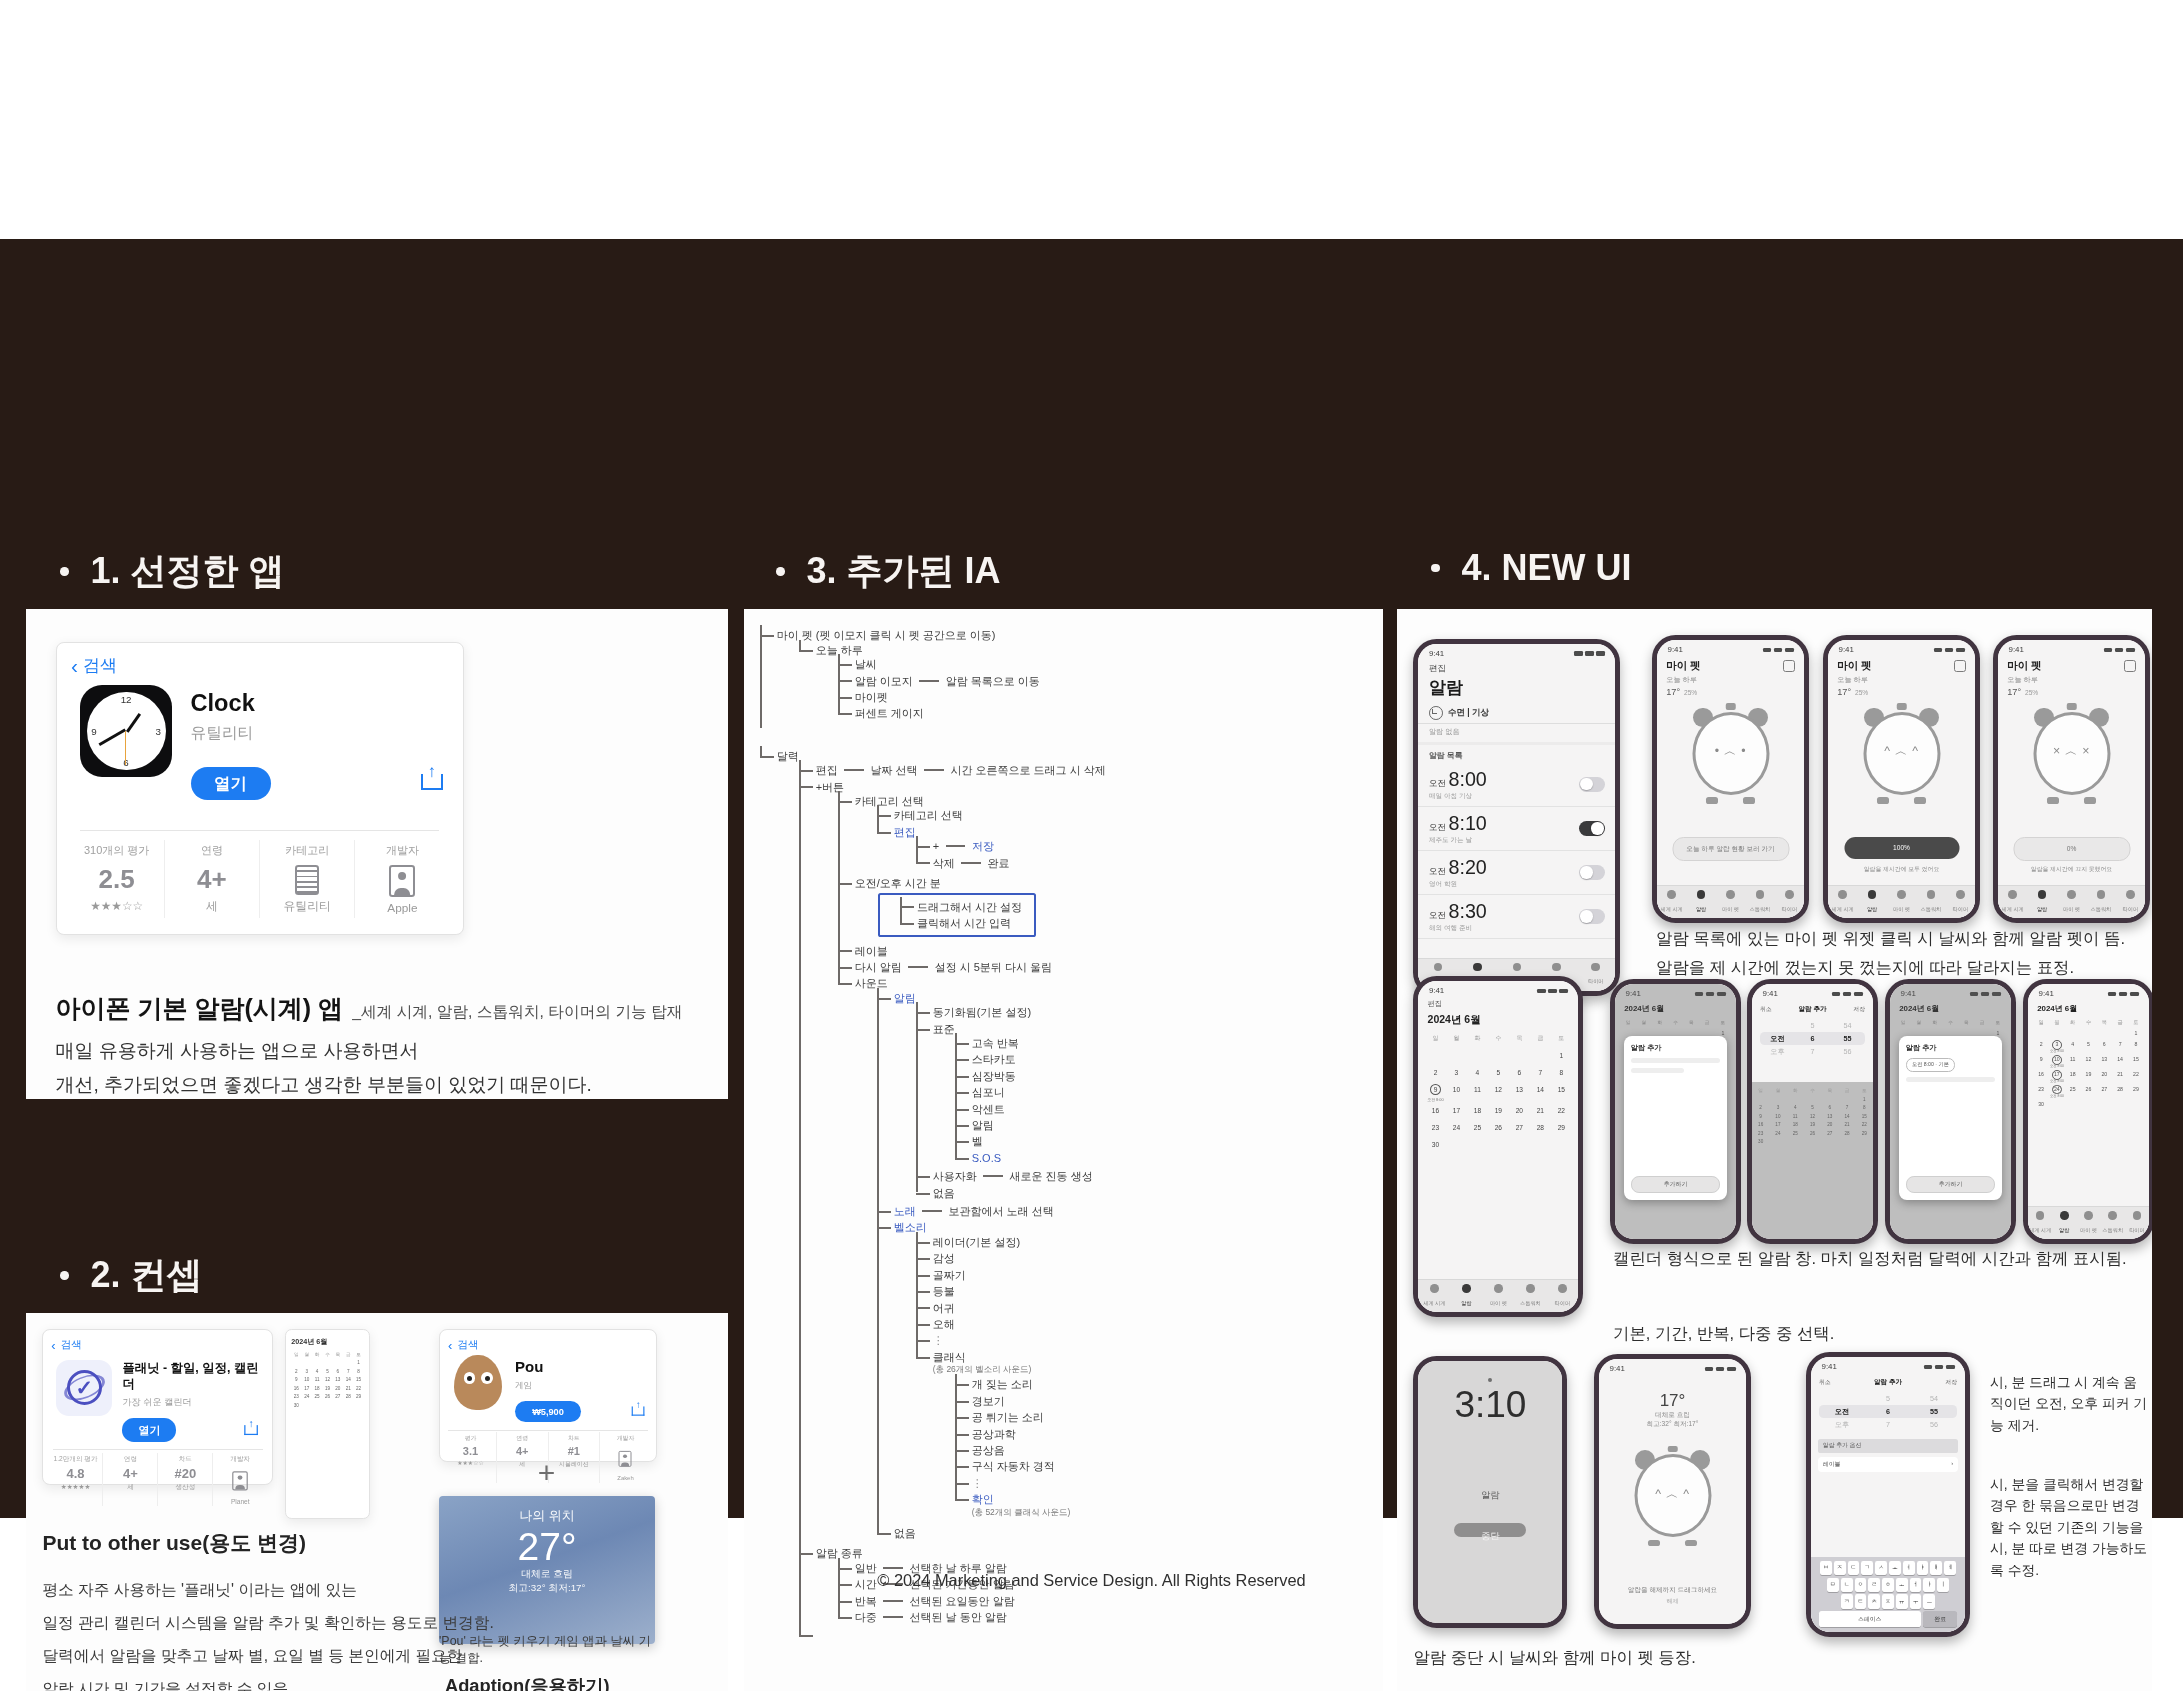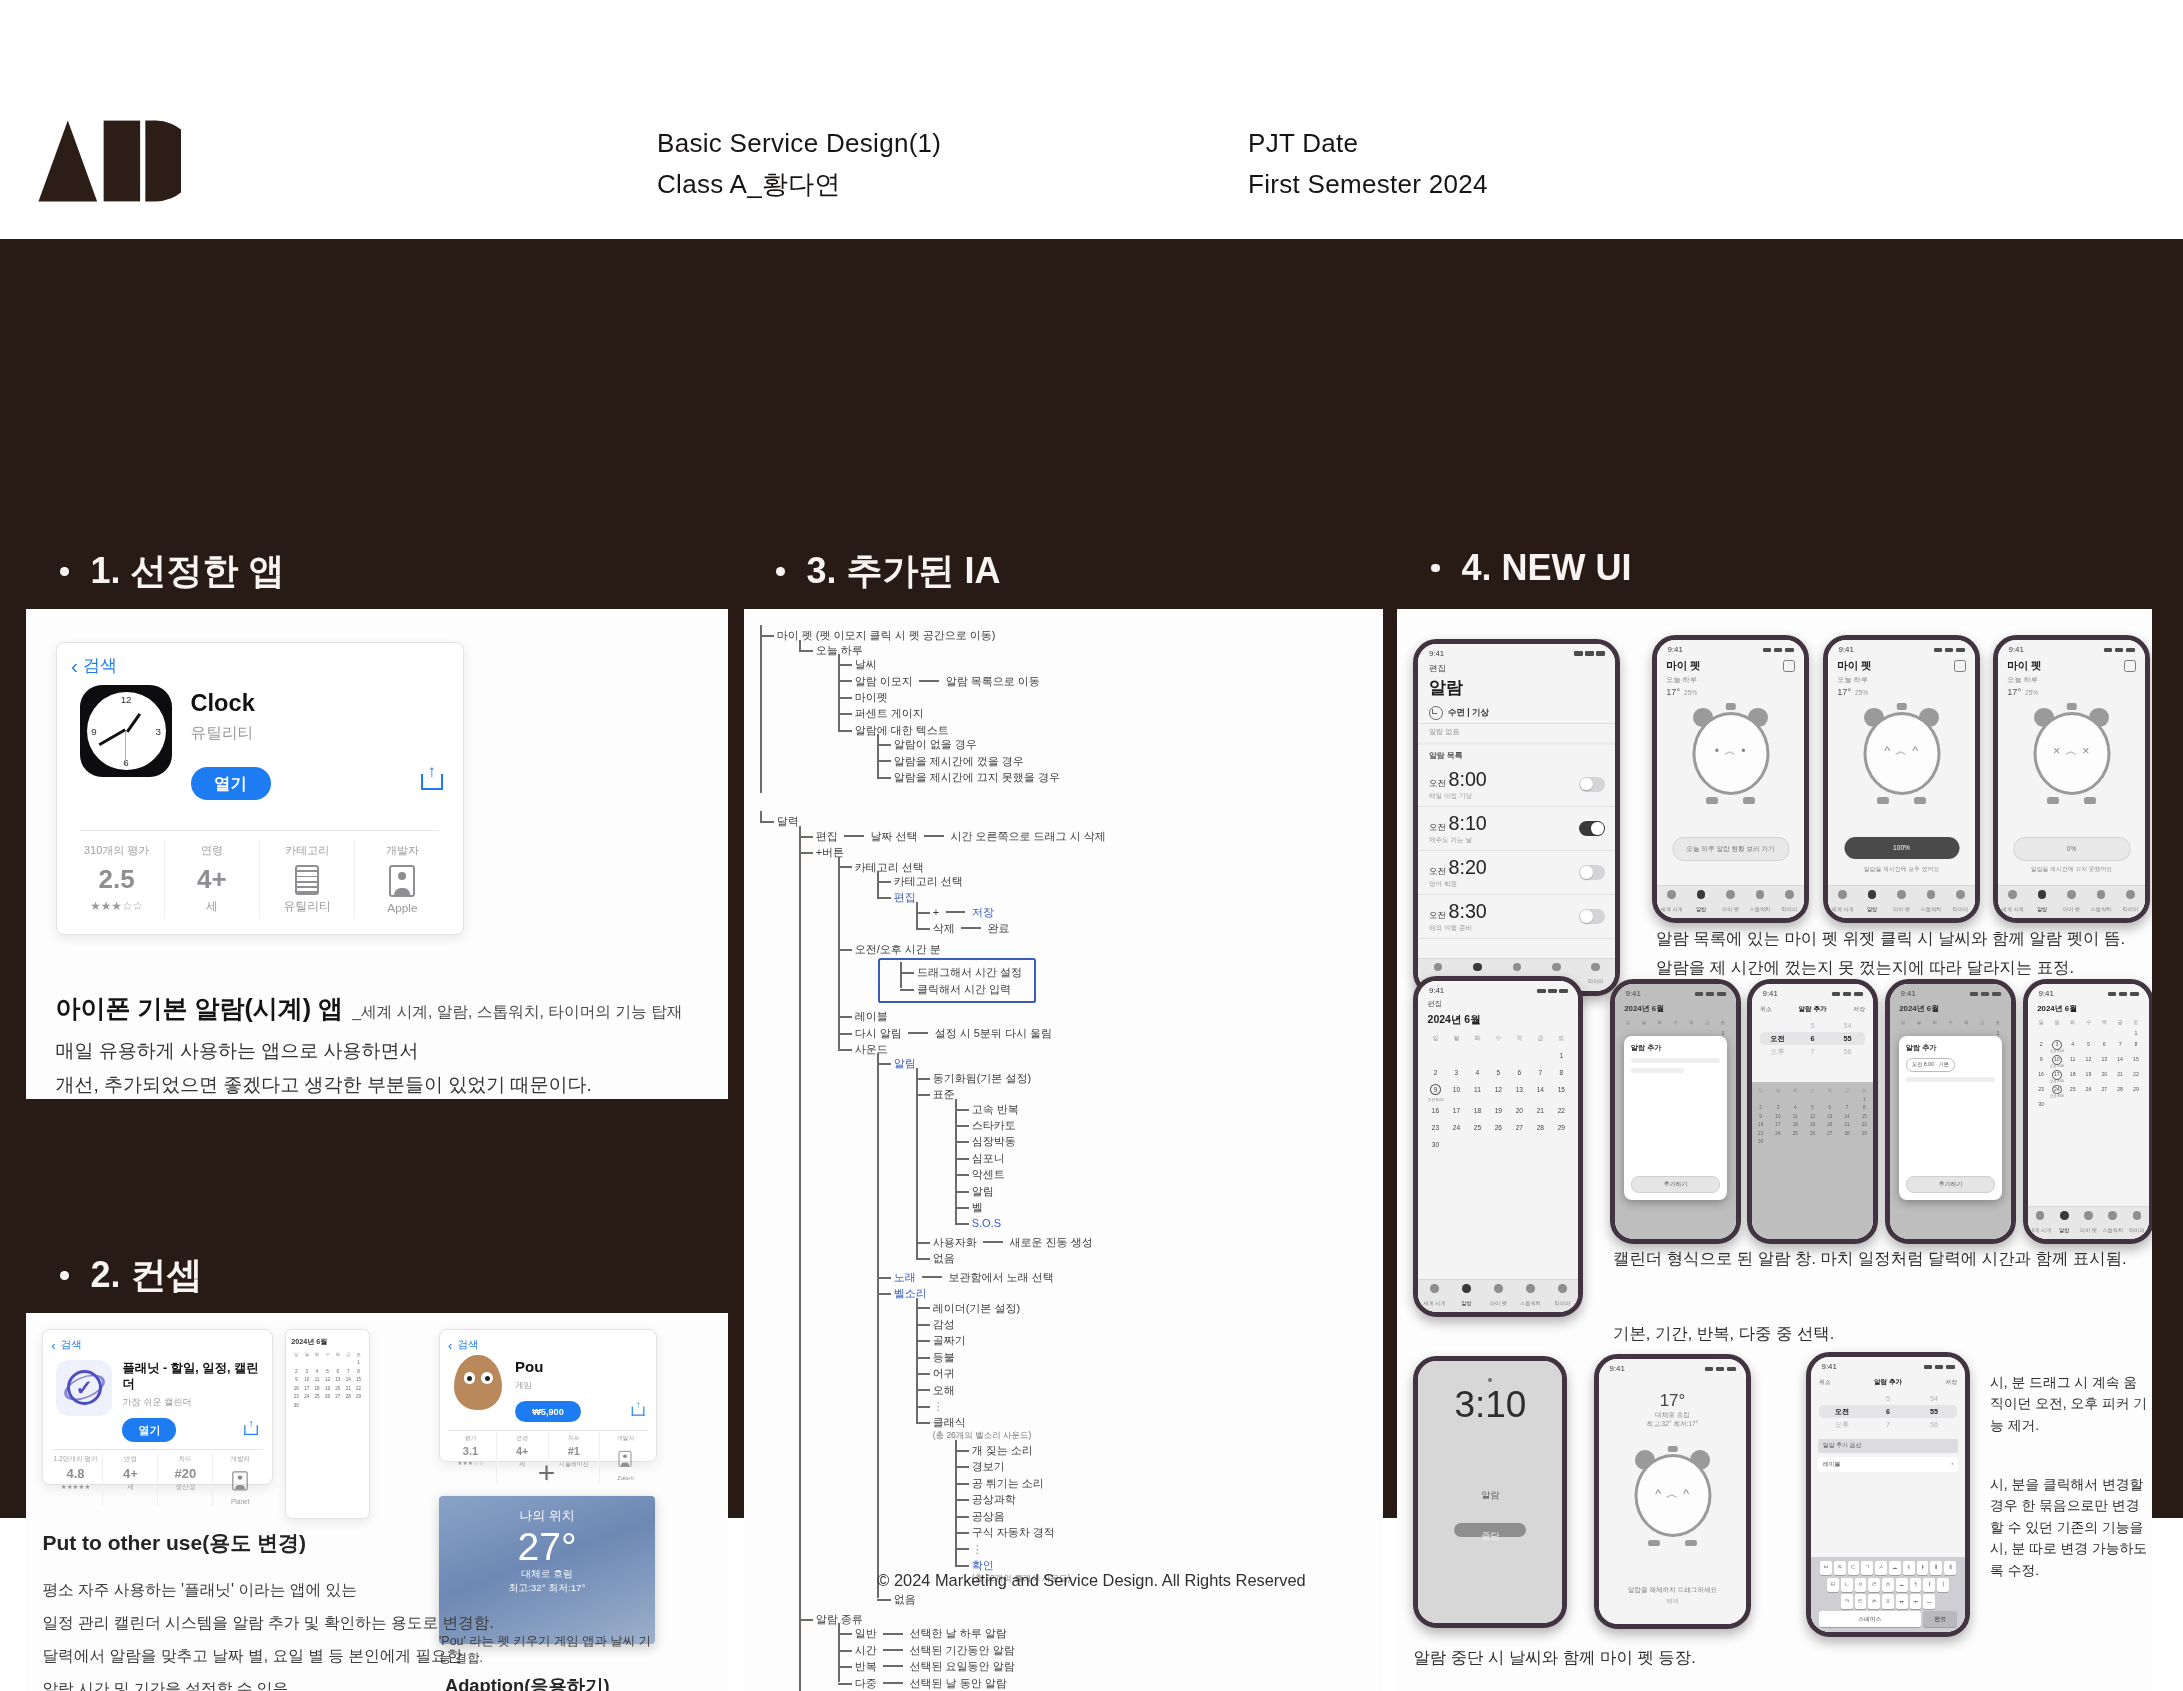--- a/index.html
+++ b/index.html
@@ -238,35 +238,20 @@
   .sc1{top:763px;} .sc2{top:865px;}
   .c3{left:16.4px;top:1038px;}
   
   .ftr{position:absolute;left:0;top:1571px;width:100%;text-align:center;font-size:16.4px;color:#2f2f2f;}
 </style>
 </head>
 <body>
 
 <div class="page">
 
-  <header class="hdr">
-    <svg class="logo" width="143" height="86" viewBox="0 0 218 132">
-      <polygon points="45,4 90,128 0,128" fill="#2c1d17"></polygon>
-      <rect x="100" y="4" width="56" height="124" fill="#2c1d17"></rect>
-      <path d="M164,4 h16 a62,62 0 0 1 0,124 h-16 z" fill="#2c1d17"></path>
-    </svg>
-    <div class="hdr-block hb1">
-      <div>Basic Service Design(1)</div>
-      <div>Class A_황다연</div>
-    </div>
-    <div class="hdr-block hb2">
-      <div>PJT Date</div>
-      <div>First Semester 2024</div>
-    </div>
-  </header>
 
   <div class="band">
 
     <div class="sec-title t1">
         <span class="bullet"></span>
         <span>1. 선정한 앱</span>
       </div>
     <div class="sec-title t2">
         <span class="bullet"></span>
         <span>2. 컨셉</span>
@@ -507,42 +492,20 @@
                   </li>
                   <li>
                     <div class="ia-row">
                       <span class="ia-label">마이펫</span>
                     </div>
                   </li>
                   <li>
                     <div class="ia-row">
                       <span class="ia-label">퍼센트 게이지</span>
                     </div>
-                  </li>
-                  <li>
-                    <div class="ia-row">
-                      <span class="ia-label">알람에 대한 텍스트</span>
-                    </div>
-                    <ul>
-                      <li>
-                        <div class="ia-row">
-                          <span class="ia-label">알람이 없을 경우</span>
-                        </div>
-                      </li>
-                      <li>
-                        <div class="ia-row">
-                          <span class="ia-label">알람을 제시간에 껐을 경우</span>
-                        </div>
-                      </li>
-                      <li>
-                        <div class="ia-row">
-                          <span class="ia-label">알람을 제시간에 끄지 못했을 경우</span>
-                        </div>
-                      </li>
-                    </ul>
                   </li>
                 </ul>
               </li>
             </ul>
           </li>
           <li class="gap-top">
             <div class="ia-row">
               <span class="ia-label">달력</span>
             </div>
             <ul>

